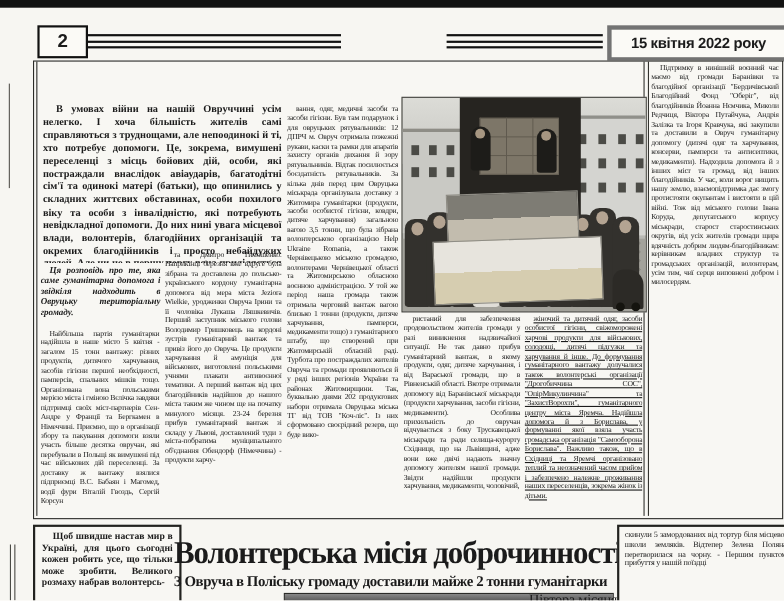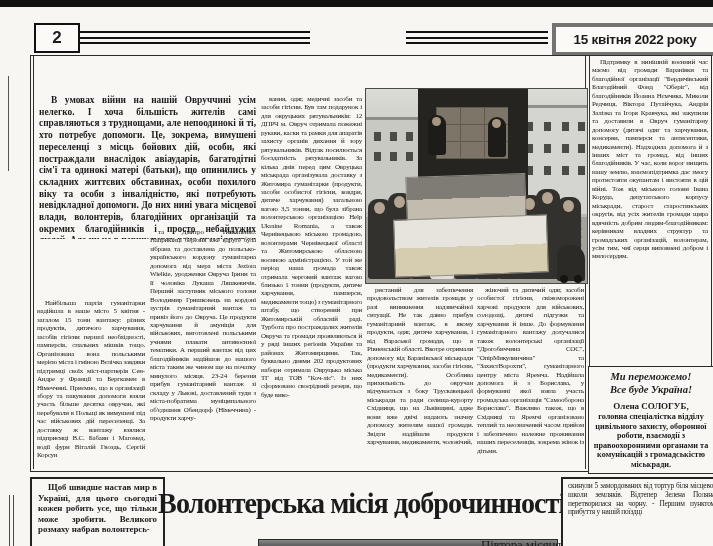--- a/index.html
+++ b/index.html
@@ -29,21 +29,21 @@
             text-align:center;letter-spacing:-0.5px;white-space:nowrap;}
   .intro{left:39px;top:95px;width:217px;height:144px;font-weight:bold;font-size:9.4px;line-height:11.7px;
          text-align:justify;text-indent:12px;overflow:hidden;}
   .lead{left:37px;top:241px;width:109px;height:56px;font-weight:bold;font-style:italic;font-size:8.2px;
         line-height:9.4px;text-align:justify;text-indent:8px;overflow:hidden;}
   .bodytext{font-size:7px;line-height:8.45px;letter-spacing:-0.2px;text-align:justify;overflow:hidden;text-indent:8px;}
   .c1{left:37px;top:299px;width:108px;height:169px;}
   .c2{left:150px;top:228px;width:106px;height:227px;}
   .c3{left:261px;top:95px;width:101px;height:373px;}
   .c4{left:367px;top:286px;width:106px;height:182px;}
-  .c5{left:477px;top:286px;width:107px;height:182px;}
+  .c5{left:477px;top:286px;width:107px;height:182px;text-decoration:underline;}
   .sidebar{left:592px;top:58px;width:116px;height:306px;}
   .sloganbox{left:588px;top:366px;width:118px;height:100px;border:1px solid #2b2b28;padding:3px 3px;background:#f8f7f3;}
   .slogan{font-weight:bold;font-style:italic;font-size:10.5px;line-height:13px;text-align:center;}
   .signame{font-weight:bold;font-size:9px;line-height:11px;text-align:center;margin-top:5px;}
   .sigrole{font-weight:bold;font-size:8.2px;line-height:9.6px;text-align:center;}
   
   .photo{left:365px;top:88px;width:221px;height:194px;background:#b9b9b4;overflow:hidden;border:1px solid #4a4a45;}
   .ph-sky{left:0;top:0;width:221px;height:60px;background:linear-gradient(#dcdcd7,#c6c6c1);}
   .ph-bldg-l{left:0;top:28px;width:56px;height:92px;background:#c9c9c4;border-top:3px solid #8e8d86;}
   .ph-bldg-r{left:150px;top:16px;width:71px;height:106px;background:#d4d4d0;border-top:3px solid #90908a;}
@@ -91,20 +91,21 @@
   <div class="abs pagenum">2</div>
   <div class="abs hrule l"></div>
   <div class="abs hrule r"></div>
   <div class="abs datebox">15 квітня 2022 року</div>
 
   <div class="abs mainframe"></div>
   <div class="abs innerleft"></div>
   <div class="abs vrule"></div>
 
   <div class="abs intro">В умовах війни на нашій Овруччині усім нелегко. І хоча більшість жителів самі справляються з труднощами, але непоодинокі й ті, хто потребує допомоги. Це, зокрема, вимушені переселенці з місць бойових дій, особи, які постраждали внаслідок авіаударів, багатодітні сім'ї та одинокі матері (батьки), що опинились у складних життєвих обставинах, особи похилого віку та особи з інвалідністю, які потребують невідкладної допомоги. До них нині увага місцевої влади, волонтерів, благодійних організацій та окремих благодійників і просто небайдужих людей. Але чи не в першу чергу вона приділяється забезпеченню усім необхідним наших захисників - військових ЗСУ та територіальної оборони.</div>
+  <div class="abs lead">Ця розповідь про те, яка саме гуманітарна допомога і звідкіля надходить в Овруцьку територіальну громаду.</div>
 
   <div class="abs bodytext c1">Найбільша партія гуманітарки надійшла в наше місто 5 квітня - загалом 15 тонн вантажу: різних продуктів, дитячого харчування, засобів гігієни першої необхідності, памперсів, спальних мішків тощо. Організована вона польськими мерією міста і гміною Вєлічка завдяки підтримці своїх міст-партнерів Сен-Андре у Франції та Бергкамен в Німеччині. Приємно, що в організації збору та пакування допомоги взяли участь більше десятка овручан, які перебували в Польщі як вимушені під час військових дій переселенці. За доставку ж вантажу взялися підприємці В.С. Бабаян і Магомед, водії фури Віталій Гвоздь, Сергій Корсун</div>
   <div class="abs bodytext c2">та Дмитро Тимошенко. Наприкінці березня вже вдруге була зібрана та доставлена до польсько-українського кордону гуманітарна допомога від мера міста Jeziora Wielkie, уродженки Овруча Ірини та її чоловіка Лукаша Ляшкевичів. Перший заступник міського голови Володимир Гришковець на кордоні зустрів гуманітарний вантаж та привіз його до Овруча. Це продукти харчування й амуніція для військових, виготовлені польськими учнями плакати антивоєнної тематики. А перший вантаж від цих благодійників надійшов до нашого міста таким же чином ще на початку минулого місяця. 23-24 березня прибув гуманітарний вантаж зі складу у Львові, доставлений туди з міста-побратима муніципального об'єднання Обендорф (Німеччина) - продукти харчу-</div>
   <div class="abs bodytext c3">вання, одяг, медичні засоби та засоби гігієни. Був там подарунок і для овруцьких рятувальників: 12 ДПРЧ м. Овруч отримала пожежні рукави, каски та рамки для апаратів захисту органів дихання й зору рятувальників. Відтак посилюється боєздатність рятувальників. За кілька днів перед цим Овруцька міськрада організувала доставку з Житомира гуманітарки (продукти, засоби особистої гігієни, ковдри, дитяче харчування) загальною вагою 3,5 тонни, що була зібрана волонтерською організацією Help Ukraine Romania, а також Чернівецькою міською громадою, волонтерами Чернівецької області та Житомирською обласною воєнною адміністрацією. У той же період наша громада також отримала черговий вантаж вагою близько 1 тонни (продукти, дитяче харчування, памперси, медикаменти тощо) з гуманітарного штабу, що створений при Житомирській обласній раді. Турбота про постраждалих жителів Овруча та громади проявляються й у ряді інших регіонів України та районах Житомирщини. Так, буквально днями 202 продуктових набори отримала Овруцька міська ТГ від ТОВ "Коч-ліс". Із них сформовано своєрідний резерв, що буде вико-</div>
   <div class="abs bodytext c4">ристаний для забезпечення продовольством жителів громади у разі виникнення надзвичайної ситуації. Не так давно прибув гуманітарний вантаж, в якому продукти, одяг, дитяче харчування, і від Вараської громади, що в Рівненській області. Вкотре отримали допомогу від Баранівської міськради (продукти харчування, засоби гігієни, медикаменти). Особлива прихильність до овручан відчувається з боку Трускавецької міськради та ради селища-курорту Східниця, що на Львівщині, адже вони вже двічі надають значну допомогу жителям нашої громади. Звідти надійшли продукти харчування, медикаменти, чоловічий,</div>
   <div class="abs bodytext c5">жіночий та дитячий одяг, засоби особистої гігієни, свіжоморожені харчові продукти для військових, солодощі, дитячі підгузки та харчування й інше. До формування гуманітарного вантажу долучалися також волонтерські організації "Дрогобиччина СОС", "ОпірМикулинчина" та "ЗахистВорохти", гуманітарного центру міста Яремча. Надійшла допомога й з Борислава, у формуванні якої взяла участь громадська організація "Самооборона Борислава". Важливо також, що в Східниці та Яремчі організовано теплий та неозначений часом прийом і забезпечено належне проживання наших переселенців, зокрема жінок із дітьми.</div>
   <div class="abs bodytext sidebar">Підтримку в нинішній воєнний час маємо від громади Баранівки та благодійної організації "Бердичівський Благодійний Фонд "Оберіг", від благодійників Йоанна Нємчика, Миколи Редчиця, Віктора Путайчука, Андрія Залізка та Ігоря Кравчука, які закупили та доставили в Овруч гуманітарну допомогу (дитячі одяг та харчування, консерви, памперси та антисептики, медикаменти). Надходила допомога й з інших міст та громад, від інших благодійників. У час, коли ворог нищить нашу землю, взаємопідтримка дає змогу протистояти окупантам і вистояти в цій війні. Тож від міського голови Івана Коруда, депутатського корпусу міськради, старост старостинських округів, від усіх жителів громади щира вдячність добрим людям-благодійникам: керівникам владних структур та громадських організацій, волонтерам, усім тим, чиї серця виповнені добром і милосердям.</div>
 
   <div class="abs photo">
     <div class="abs ph-sky"></div>
@@ -127,26 +128,21 @@
     <div class="abs person" style="left:110px;height:88px"></div>
     <div class="abs person" style="left:132px"></div>
     <div class="abs person" style="left:152px;height:84px"></div>
     <div class="abs person" style="left:170px;height:90px"></div>
     <div class="abs person" style="left:191px;height:82px"></div>
     <div class="abs flag flag-top"></div>
     <div class="abs flag flag-front"></div>
     <div class="abs stroller"></div>
   </div>
 
-  <div class="abs sloganbox">
-    <div class="slogan">Ми переможемо!</div>
-    <div class="slogan">Все буде Україна!</div>
-    <div class="signame">Олена СОЛОГУБ,</div>
-    <div class="sigrole">головна спеціалістка відділу цивільного захисту, оборонної роботи, взаємодії з правоохоронними органами та комунікацій з громадськістю міськради.</div>
-  </div>
 
   <div class="abs b-leftbox">Щоб швидше настав мир в Україні, для цього сьогодні кожен робить усе, що тільки може зробити. Великого розмаху набрав волонтерсь-</div>
   <div class="abs b-headline">Волонтерська місія доброчинності</div>
+  <div class="abs b-subhead">З Овруча в Поліську громаду доставили майже 2 тонни гуманітарки</div>
   <div class="abs b-photostrip"></div>
   <div class="abs b-colstart">Півтора місяця жителі</div>
   <div class="abs b-rightbox">скинули 5 замордованих від тортур біля місцевої школи земляків. Відтепер Зелена Поляна перетворилася на чорну. - Першим пунктом прибуття у нашій поїздці</div>
 
 </div>
 
 </body></html>

